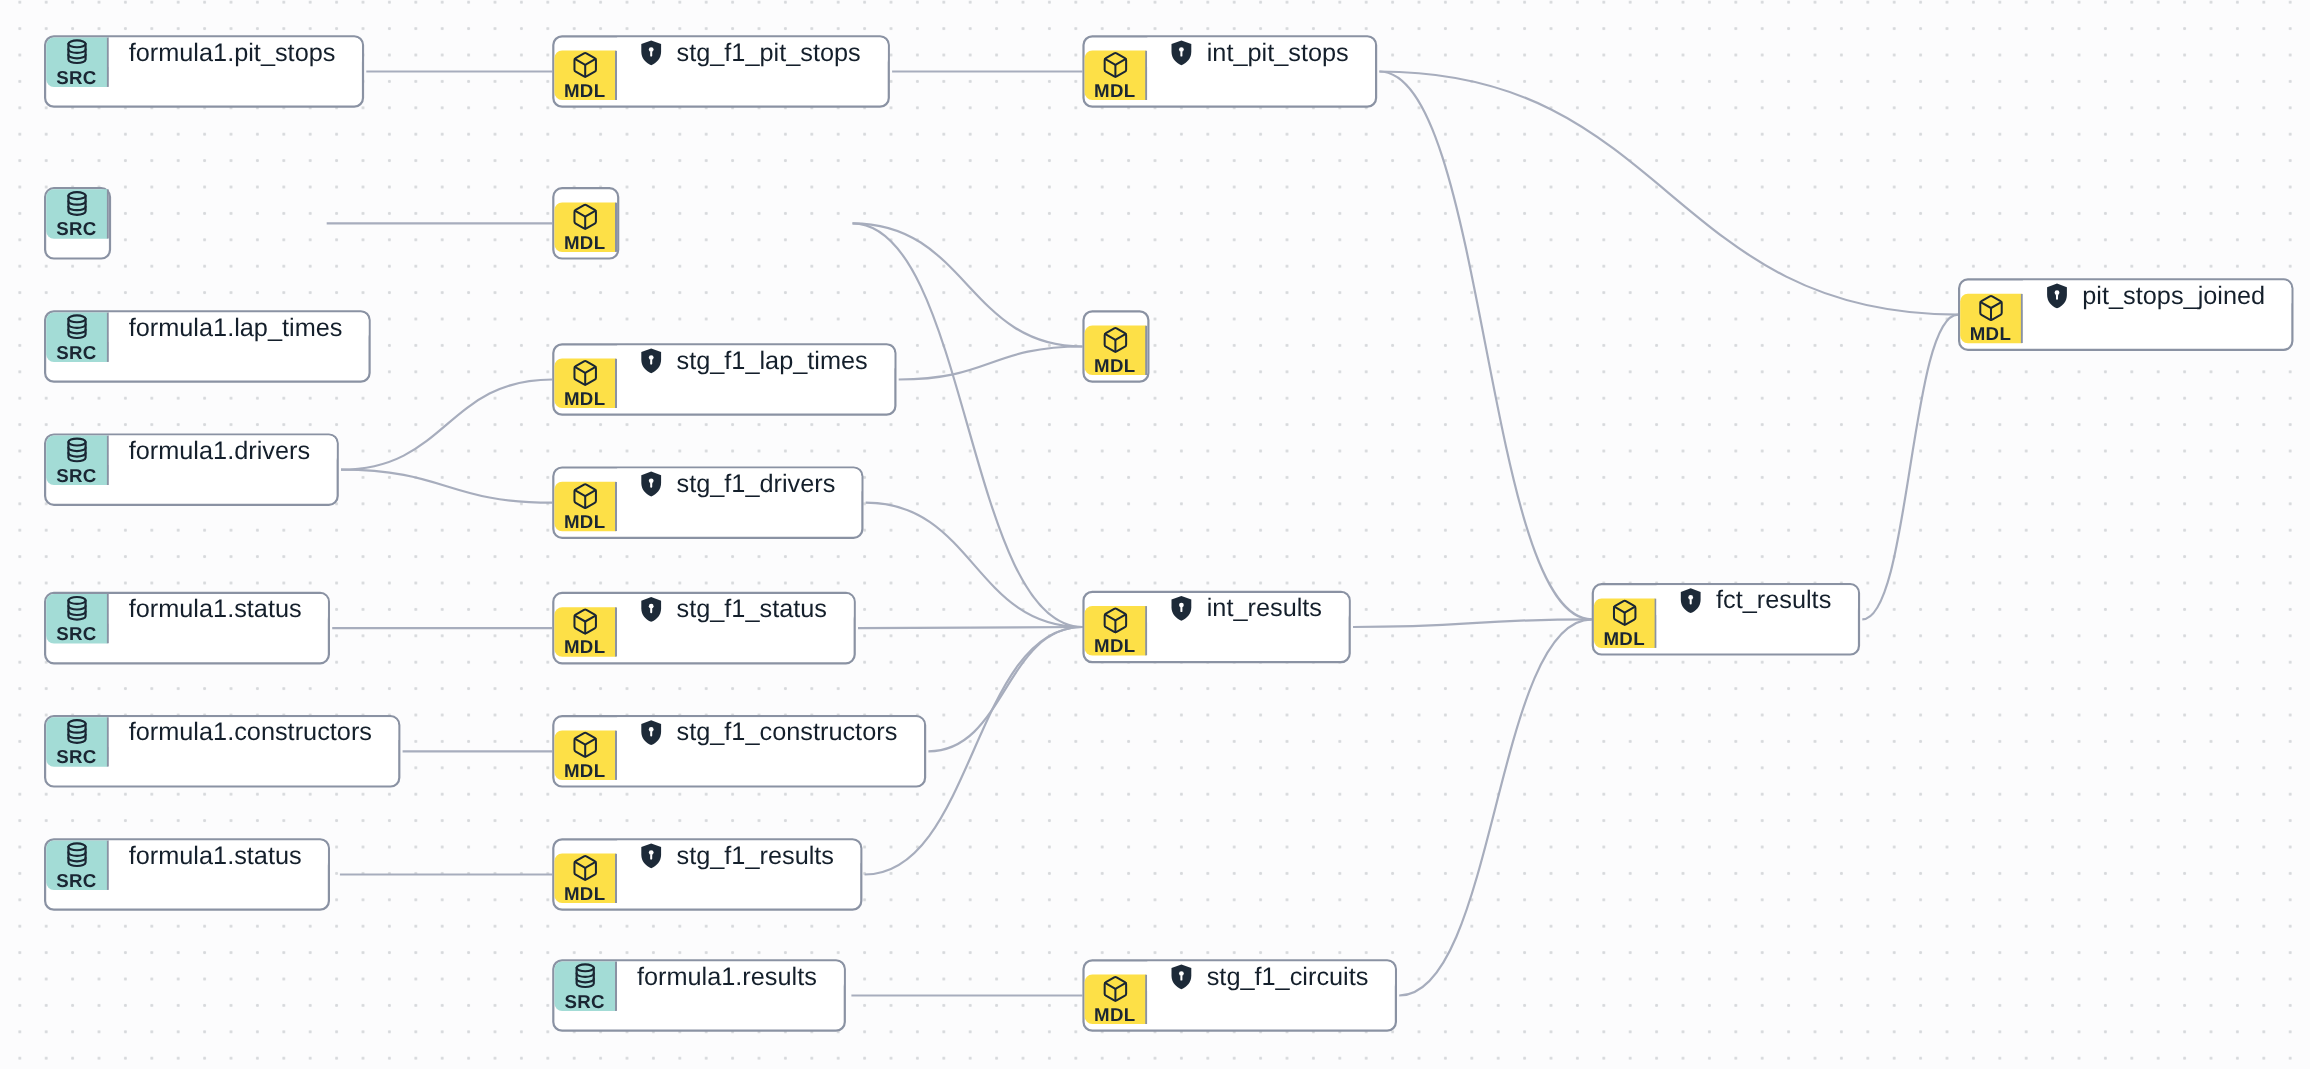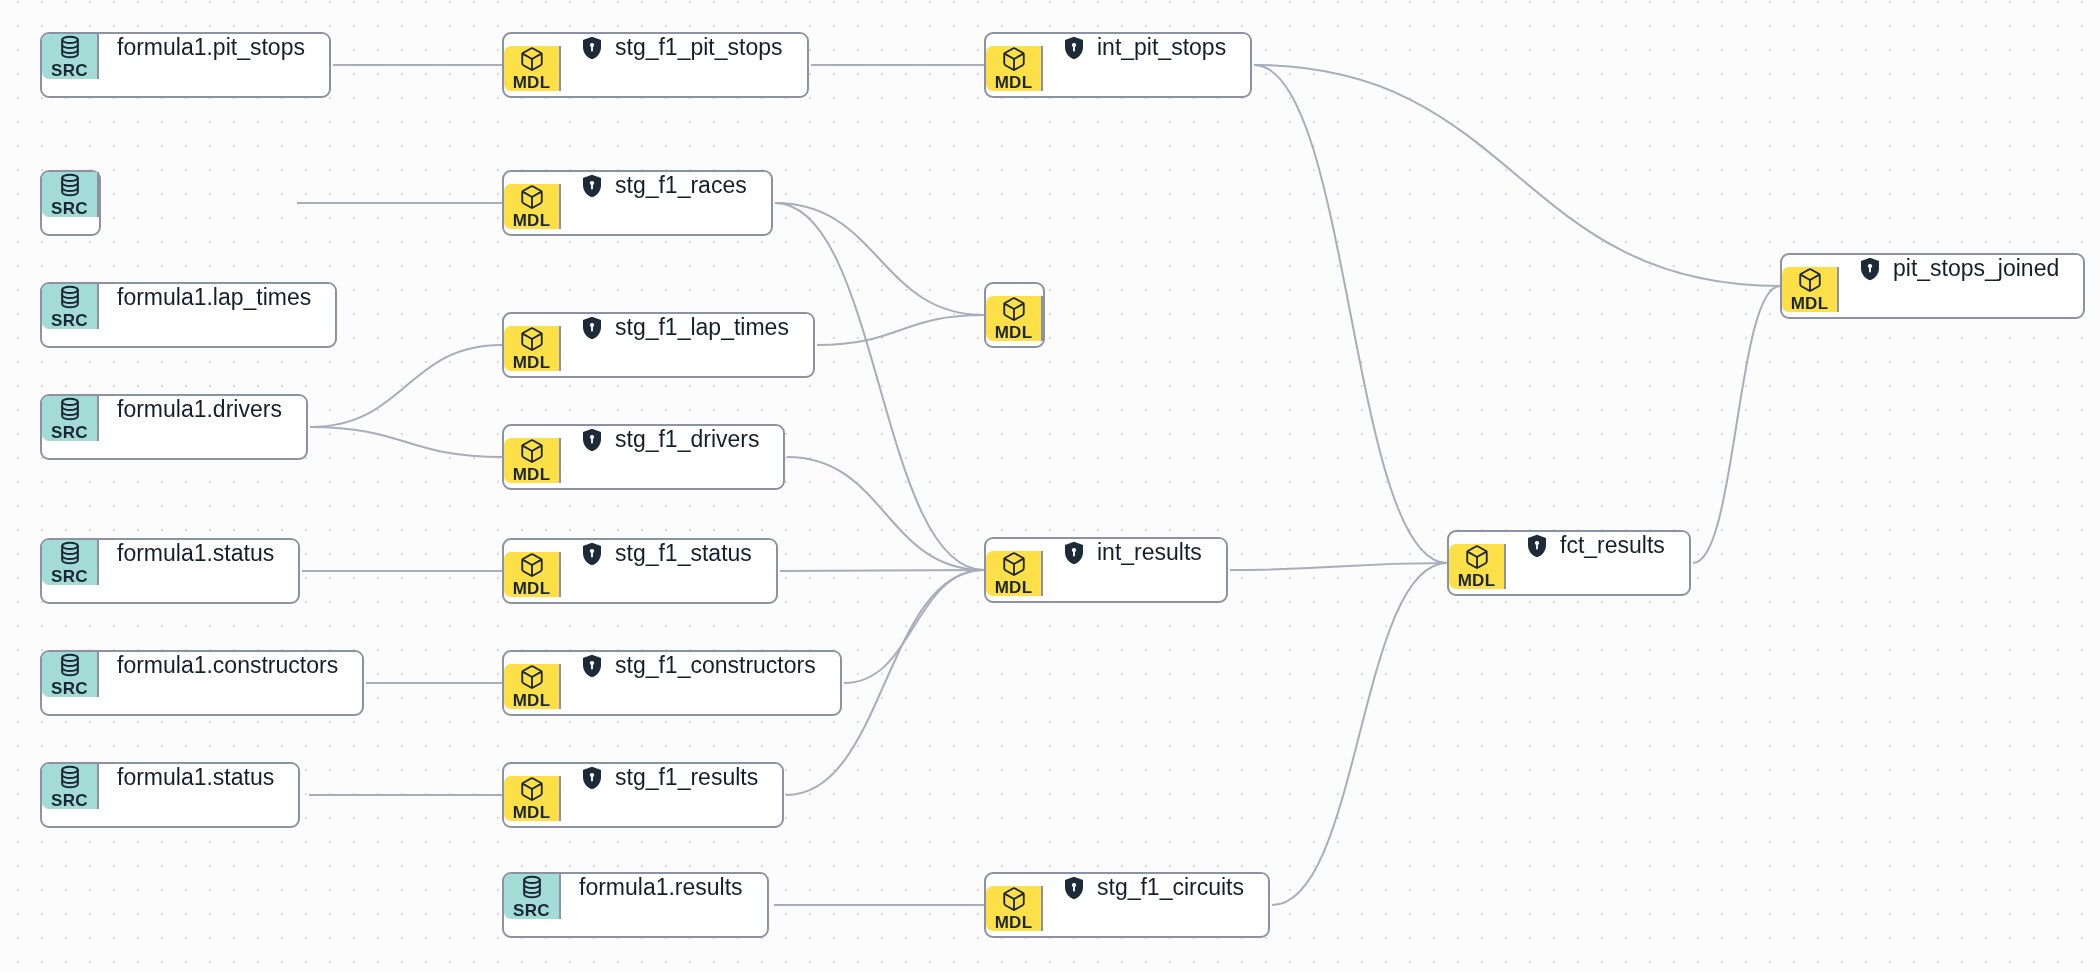--- a/index.html
+++ b/index.html
@@ -193,28 +193,20 @@
     </div>
     <div class="node model" style="left: 502px; top: 170px; height: 66px;">
       <div class="badge model">
         <svg viewBox="0 0 24 24" fill="none" stroke="#1a2633" stroke-width="1.7" stroke-linecap="round" stroke-linejoin="round">
           <path d="M21 16V8a2 2 0 0 0-1-1.73l-7-4a2 2 0 0 0-2 0l-7 4A2 2 0 0 0 3 8v8a2 2 0 0 0 1 1.73l7 4a2 2 0 0 0 2 0l7-4A2 2 0 0 0 21 16z"></path>
           <polyline points="3.3 7 12 12 20.7 7"></polyline>
           <line x1="12" y1="22" x2="12" y2="12"></line>
         </svg>
         <span class="kind">MDL</span>
       </div>
-      <div class="labelwrap">
-        <svg class="shield" viewBox="0 0 24 24">
-          <path fill="#1d2a38" d="M12 1.6l8.3 3.1v6.5c0 5.3-3.5 9.4-8.3 11.2-4.8-1.8-8.3-5.9-8.3-11.2V4.7z"></path>
-          <circle cx="12" cy="9.3" r="2" fill="#ffffff"></circle>
-          <rect x="11.15" y="10.6" width="1.7" height="4.6" rx="0.8" fill="#ffffff"></rect>
-        </svg>
-        <span class="label">stg_f1_races</span>
-      </div>
     </div>
     <div class="node model" style="left: 502px; top: 312px; height: 66px;">
       <div class="badge model">
         <svg viewBox="0 0 24 24" fill="none" stroke="#1a2633" stroke-width="1.7" stroke-linecap="round" stroke-linejoin="round">
           <path d="M21 16V8a2 2 0 0 0-1-1.73l-7-4a2 2 0 0 0-2 0l-7 4A2 2 0 0 0 3 8v8a2 2 0 0 0 1 1.73l7 4a2 2 0 0 0 2 0l7-4A2 2 0 0 0 21 16z"></path>
           <polyline points="3.3 7 12 12 20.7 7"></polyline>
           <line x1="12" y1="22" x2="12" y2="12"></line>
         </svg>
         <span class="kind">MDL</span>
       </div>

